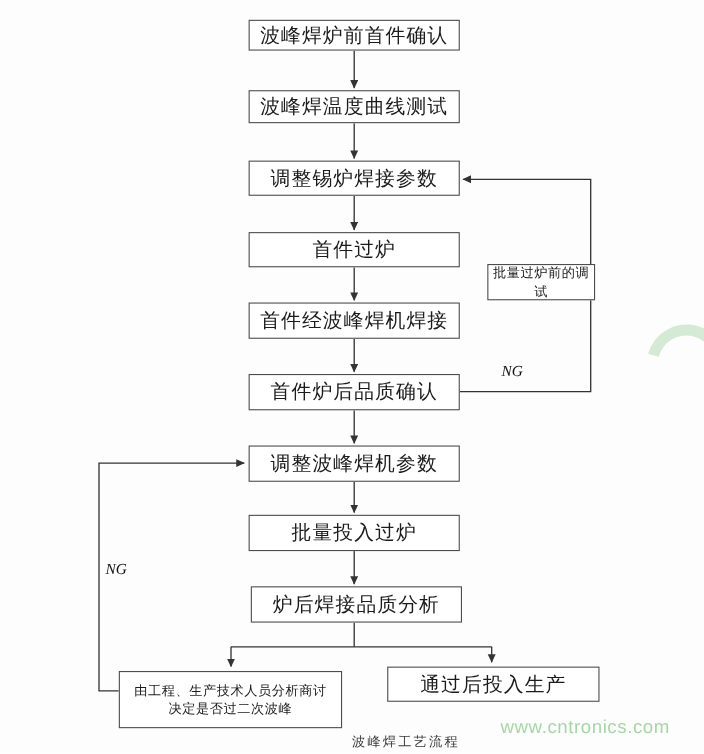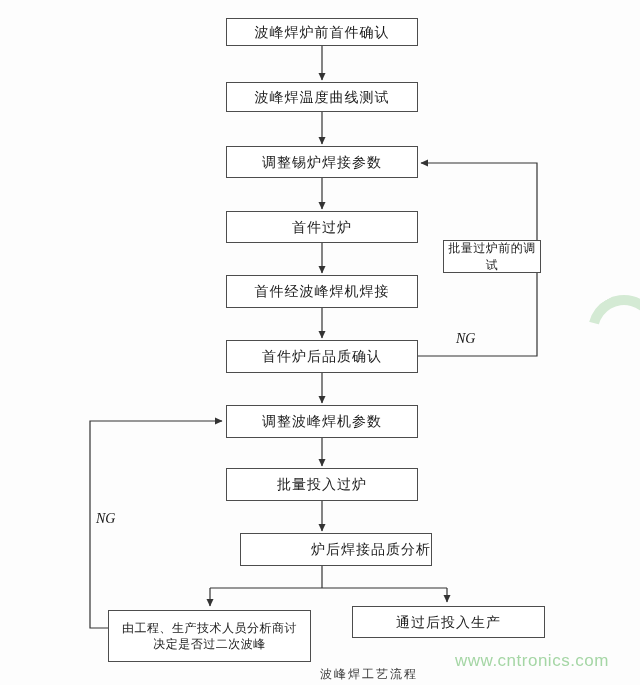--- a/index.html
+++ b/index.html
@@ -23,21 +23,21 @@
   }
   .node {
     position: absolute;
     box-sizing: border-box;
     background: #ffffff;
     border: 1px solid #4d4d4d;
     display: flex;
     flex-direction: column;
     align-items: center;
     justify-content: center;
-    font-size: 14px;
+    font-size: 18px;
     color: #1b1b1b;
     z-index: 2;
     text-align: center;
     line-height: 1.35;
     letter-spacing: 1px;
   }
   .node.small { font-size: 12px; letter-spacing: 0.5px; }
   .edge-label {
     position: absolute;
     z-index: 3;
@@ -132,21 +132,21 @@
   </div>
 
   <div class="node" style="left:226px; top:405px; width:192px; height:33px;">
     <span>调整波峰焊机参数</span>
   </div>
 
   <div class="node" style="left:226px; top:468px; width:192px; height:33px;">
     <span>批量投入过炉</span>
   </div>
 
-  <div class="node" style="left:240px; top:533px; width:192px; height:33px;align-items:flex-end;">
+  <div class="node" style="left:228px; top:533px; width:192px; height:33px;">
     <span>炉后焊接品质分析</span>
   </div>
 
   <div class="node small" style="left:443px; top:240px; width:98px; height:33px;">
     <span>批量过炉前的调试</span>
   </div>
 
   <div class="node small" style="left:108px; top:610px; width:203px; height:52px;">
     <span>由工程、生产技术人员分析商讨</span>
     <span>决定是否过二次波峰</span>

